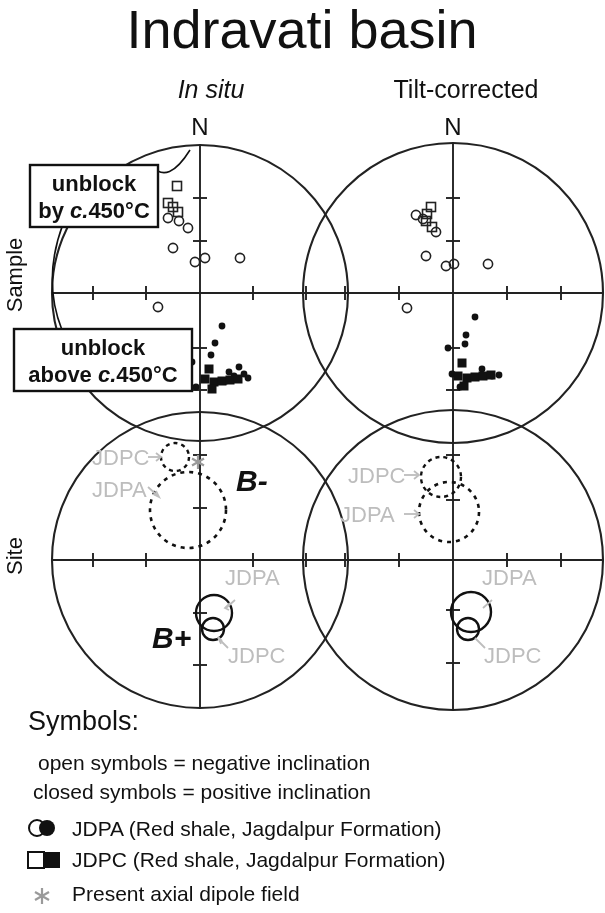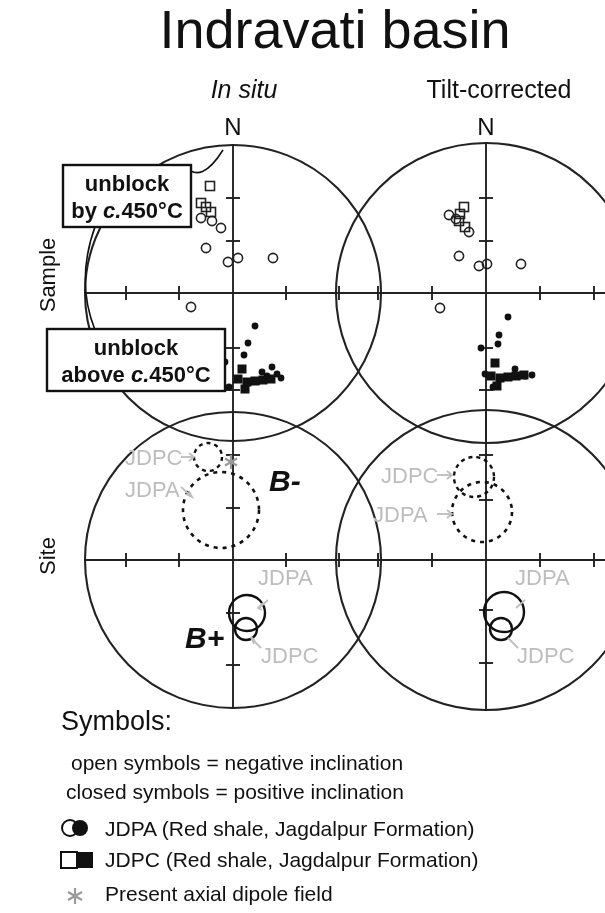--- a/index.html
+++ b/index.html
@@ -1,21 +1,21 @@
 <!DOCTYPE html>
 <html><head>
 <meta charset="utf-8">
 <style>
   html,body{margin:0;padding:0;}
   body{
     width:605px;height:913px;background:#ffffff;
     font-family:"Liberation Sans", sans-serif;color:#1a1a1a;
     position:relative;overflow:hidden;
   }
-  #figure{position:absolute;inset:0;margin-left:33px;}
+  #figure{position:absolute;inset:0;}
   svg#stage{position:absolute;left:0;top:0;width:605px;height:913px;display:block;}
 
   .ttl{font-size:54px;fill:#111;font-family:"Liberation Sans",sans-serif;}
   .colhdr{font-size:25px;fill:#111;}
   .colhdr.ital{font-style:italic;}
   .nlab{font-size:24px;fill:#111;}
   .sidelab{font-size:22px;fill:#111;}
   .callout-txt{font-size:22px;font-weight:bold;fill:#111;}
   .callout-txt .it{font-style:italic;}
   .bpol{font-size:30px;font-weight:bold;font-style:italic;fill:#111;}

